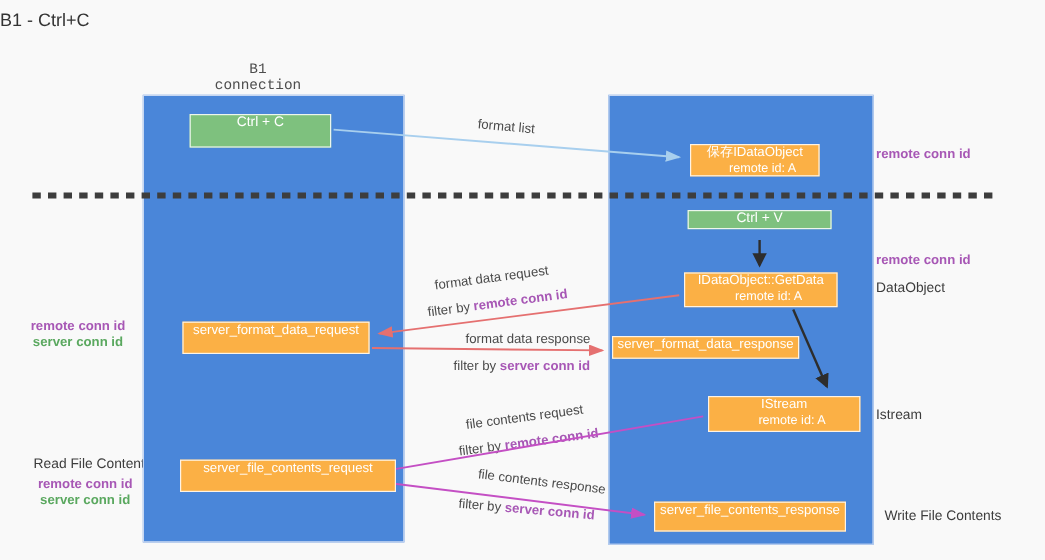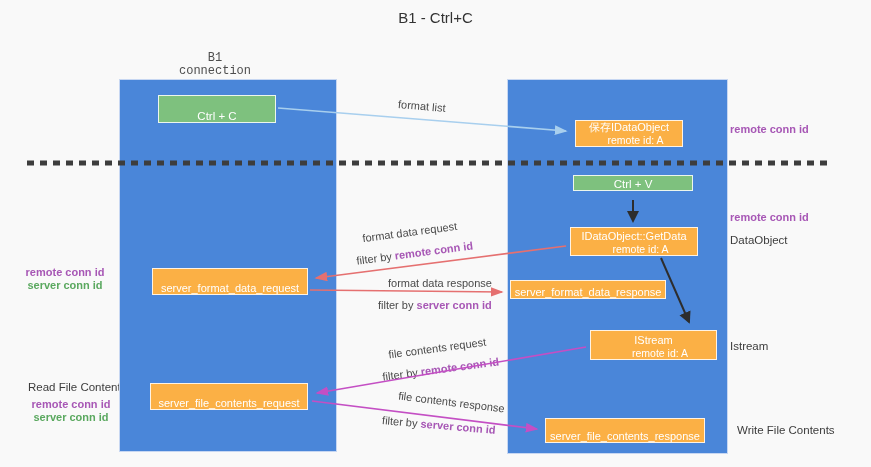--- a/index.html
+++ b/index.html
@@ -8,32 +8,32 @@
     background:#f9f9f9;
   }
   #canvas{
     position:relative;
     width:871px;height:467px;
     background:#f9f9f9;
     overflow:hidden;
   }
   .abs{position:absolute;}
   .title{
-    width:871px;text-align:center;
+    width:871px;text-align:left;
     font-size:15px;color:#333;line-height:19px;
   }
   .colhead{
     text-align:center;font-size:12px;color:#4d4d4d;line-height:13px;font-family:Liberation Mono, monospace;
   }
   .column{
     background:#4a86d9;
     border:1px solid #c7d7f2;
   }
   .node{
-    display:flex;flex-direction:column;align-items:center;justify-content:flex-end;
+    display:flex;flex-direction:column;align-items:center;justify-content:flex-start;
     color:#fff;text-align:center;
     border:1px solid rgba(255,255,255,.85);
     box-sizing:border-box;
   }
   .green{background:#7ec17e;font-size:11.5px;}
   .orange{background:#fbb045;font-size:11px;}
   .node .l2{font-size:10.5px;line-height:12px;margin-left:13px;}
   .node .l1{line-height:13px;}
   .edge-label{
     font-size:11px;color:#4a4a4a;white-space:nowrap;
@@ -117,21 +117,21 @@
 
   <div class="abs node orange layer-nodes" style="left:510px;top:280px;width:156px;height:19px;">
     <div>server_format_data_response</div>
   </div>
 
   <div class="abs node orange layer-nodes" style="left:590px;top:330px;width:127px;height:30px;">
     <div class="l1">IStream</div>
     <div class="l2">remote id: A</div>
   </div>
 
-  <div class="abs node orange layer-nodes" style="left:150px;top:383px;width:158px;height:27px;">
+  <div class="abs node orange layer-nodes" style="left:150px;top:383px;width:180px;height:27px;">
     <div>server_file_contents_request</div>
   </div>
 
   <div class="abs node orange layer-nodes" style="left:545px;top:418px;width:160px;height:25px;">
     <div>server_file_contents_response</div>
   </div>
 
   <div class="abs edge-label tilt-dn2" style="left:398px;top:100px;">format list</div>
 
   <div class="abs edge-label tilt-up" style="left:362px;top:226px;">format data request</div>

